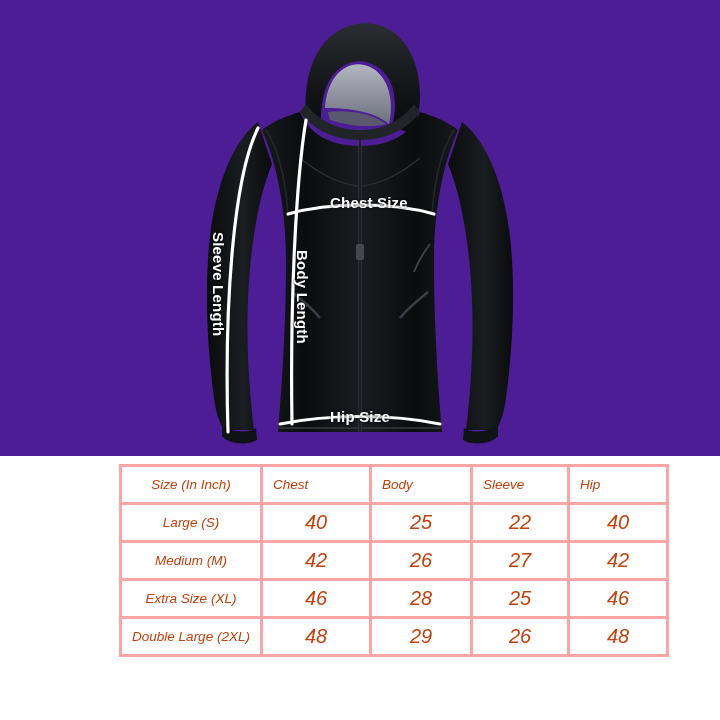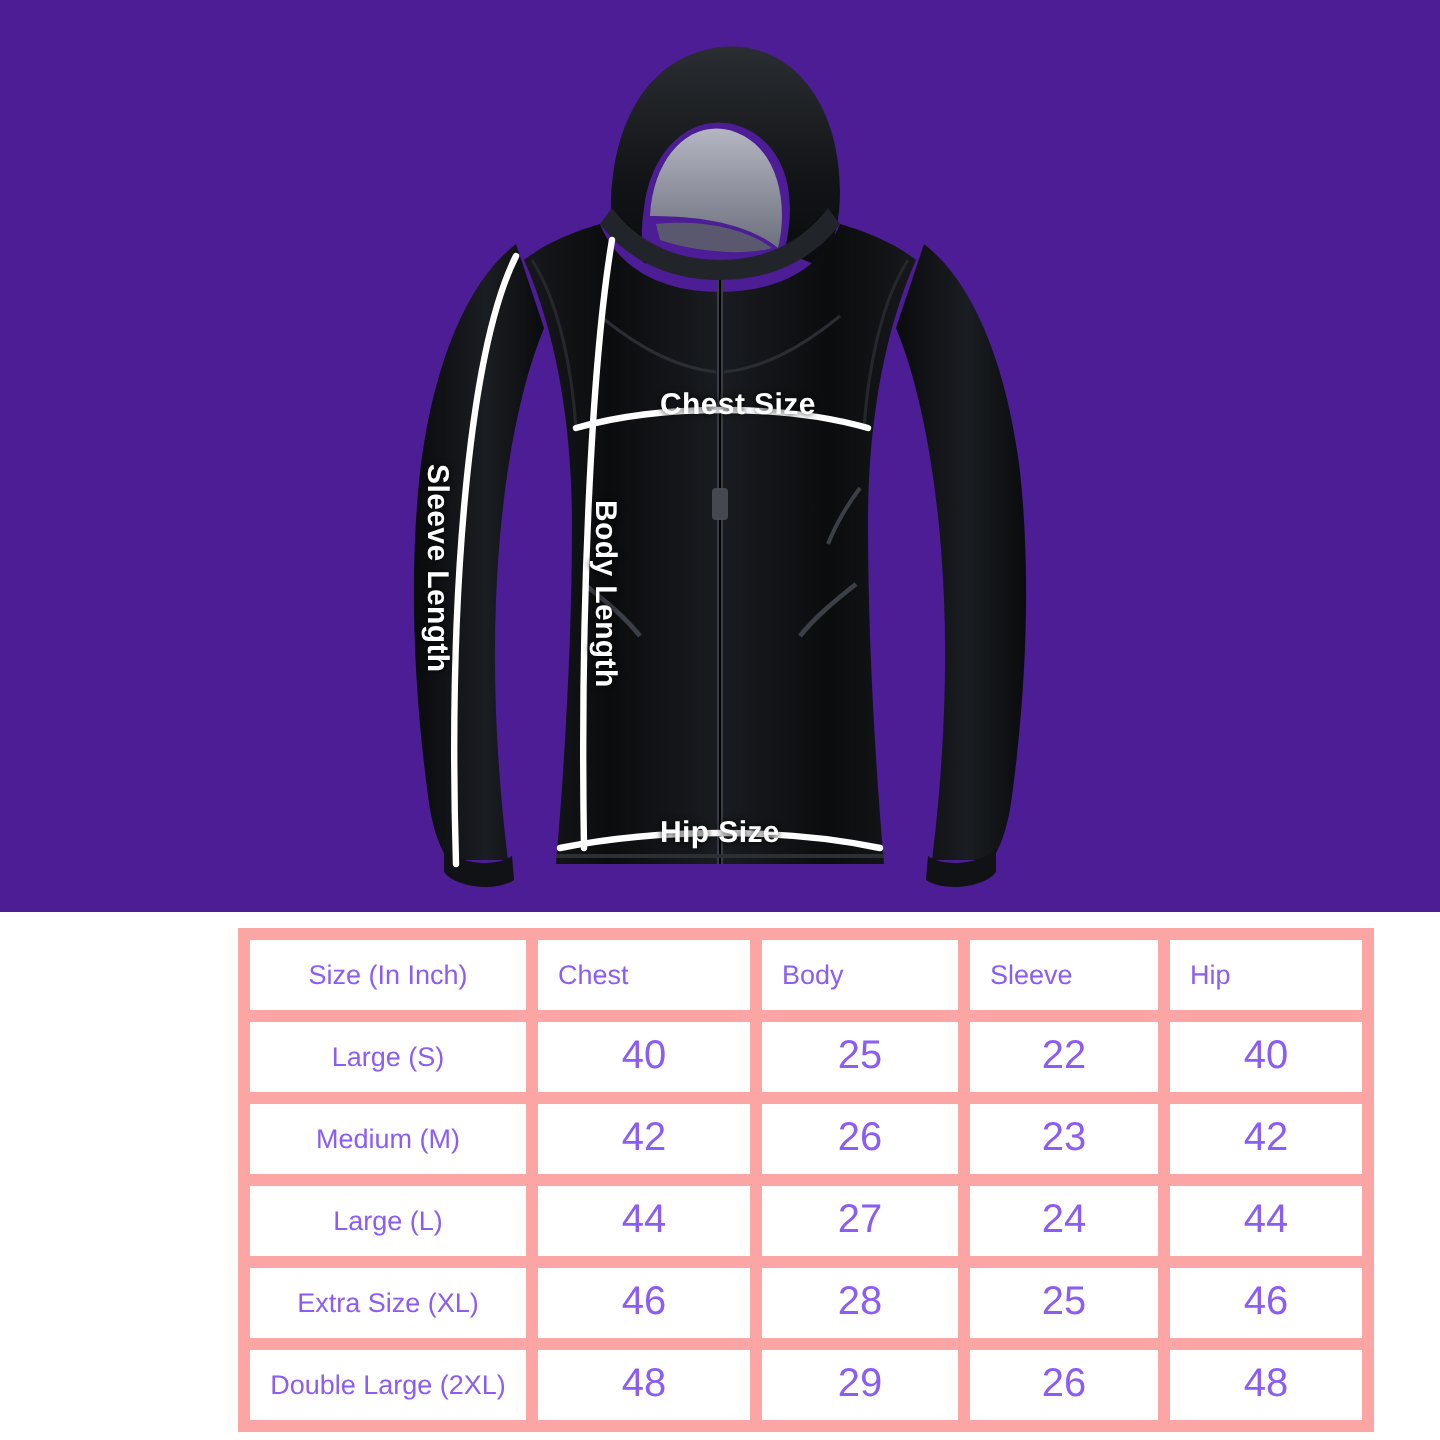--- a/index.html
+++ b/index.html
@@ -66,26 +66,27 @@
   }
   table.size-chart {
     position: absolute;
     left: 119px;
     top: 8px;
     width: 492px;
     border-collapse: collapse;
     table-layout: fixed;
   }
   table.size-chart td {
-    border: 6px solid #fca5a5;
+    border: 3px solid #fca5a5;
     text-align: center;
     vertical-align: middle;
-    color: #8b5cf6;
+    color: #c2410c;
     padding: 0;
     height: 35px;
+    font-style: italic;
   }
   table.size-chart td.label-col {
     width: 138px;
     font-size: 13.5px;
   }
   table.size-chart td.hdr {
     font-size: 13.5px;
     text-align: left;
     padding-left: 10px;
   }
@@ -209,31 +210,24 @@
         <td class="c-chest val">40</td>
         <td class="c-body val">25</td>
         <td class="c-sleeve val">22</td>
         <td class="c-hip val">40</td>
       </tr>
 
       <tr>
         <td class="label-col">Medium (M)</td>
         <td class="c-chest val">42</td>
         <td class="c-body val">26</td>
-        <td class="c-sleeve val">23</td>
+        <td class="c-sleeve val">27</td>
         <td class="c-hip val">42</td>
       </tr>
 
-      <tr>
-        <td class="label-col">Large (L)</td>
-        <td class="c-chest val">44</td>
-        <td class="c-body val">27</td>
-        <td class="c-sleeve val">24</td>
-        <td class="c-hip val">44</td>
-      </tr>
 
       <tr>
         <td class="label-col">Extra Size (XL)</td>
         <td class="c-chest val">46</td>
         <td class="c-body val">28</td>
         <td class="c-sleeve val">25</td>
         <td class="c-hip val">46</td>
       </tr>
 
       <tr>

